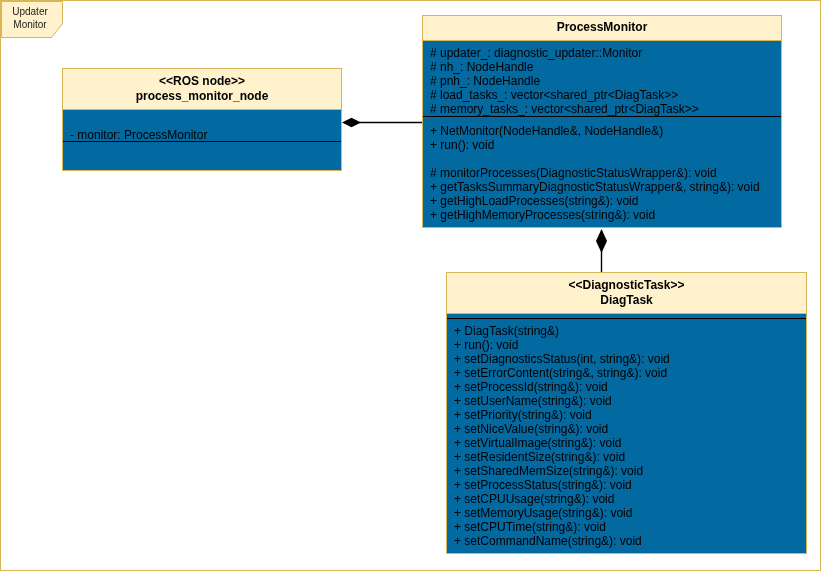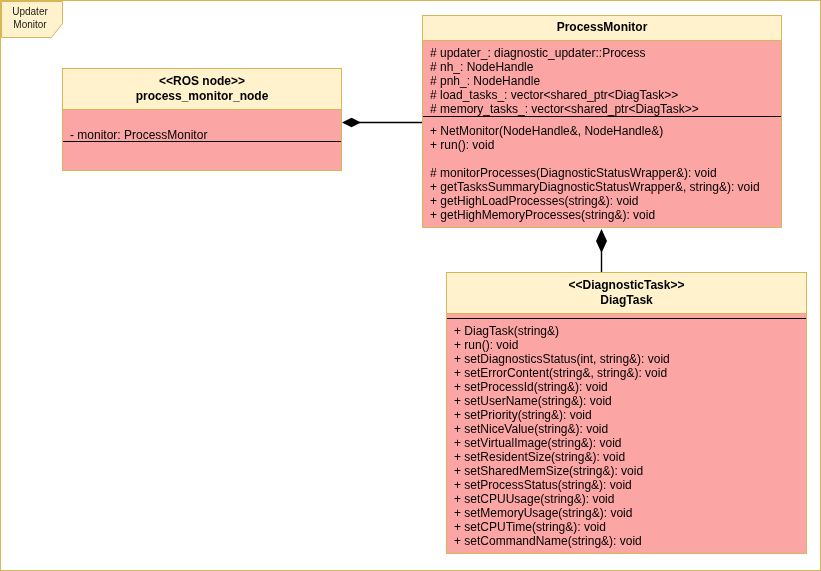--- a/index.html
+++ b/index.html
@@ -7,21 +7,21 @@
     position:relative; width:821px; height:571px; box-sizing:border-box;
     background:var(--background,#ffffff); border:1px solid var(--border,#d6b656);
     font-family:"Liberation Sans", sans-serif; color:#000; overflow:hidden;
   }
   .frame-tab-svg { position:absolute; top:0; left:0; }
   .frame-tab-text {
     position:absolute; top:4px; left:0; width:58px; text-align:center;
     font-size:10px; line-height:13px; color:#1a1a1a;
   }
   .uml-class {
-    position:absolute; box-sizing:border-box; background:#fca5a5;
+    position:absolute; box-sizing:border-box; background:#0369a1;
     border:1px solid var(--border,#d6b656); display:flex; flex-direction:column;
   }
   .uml-header {
     background:var(--header-fill,#fff2cc); border-bottom:1px solid var(--border,#d6b656);
     box-sizing:border-box; text-align:center; font-weight:bold; font-size:12px;
     display:flex; flex-direction:column; justify-content:center; flex:0 0 auto;
   }
   .uml-header .hline { line-height:15px; }
   .uml-header.one-line { line-height:23px; display:block; }
   .section { box-sizing:border-box; padding-left:7px; flex:0 0 auto; }
@@ -60,21 +60,21 @@
       <div class="member">- monitor: ProcessMonitor</div>
     </div>
     <div class="divider"></div>
   </div>
 
   <div class="uml-class" style="left:421px; top:14px; width:360px; height:213px;">
     <div class="uml-header one-line" style="height:25px;">
       <span>ProcessMonitor</span>
     </div>
     <div class="section" style="height:75px; padding-top:5px;">
-      <div class="member"># updater_: diagnostic_updater::Process</div>
+      <div class="member"># updater_: diagnostic_updater::Monitor</div>
       <div class="member"># nh_: NodeHandle</div>
       <div class="member"># pnh_: NodeHandle</div>
       <div class="member"># load_tasks_: vector&lt;shared_ptr&lt;DiagTask&gt;&gt;</div>
       <div class="member"># memory_tasks_: vector&lt;shared_ptr&lt;DiagTask&gt;&gt;</div>
     </div>
     <div class="divider"></div>
     <div class="section grow" style="padding-top:7px;">
       <div class="member">+ NetMonitor(NodeHandle&amp;, NodeHandle&amp;)</div>
       <div class="member">+ run(): void</div>
       <div class="member"></div>

